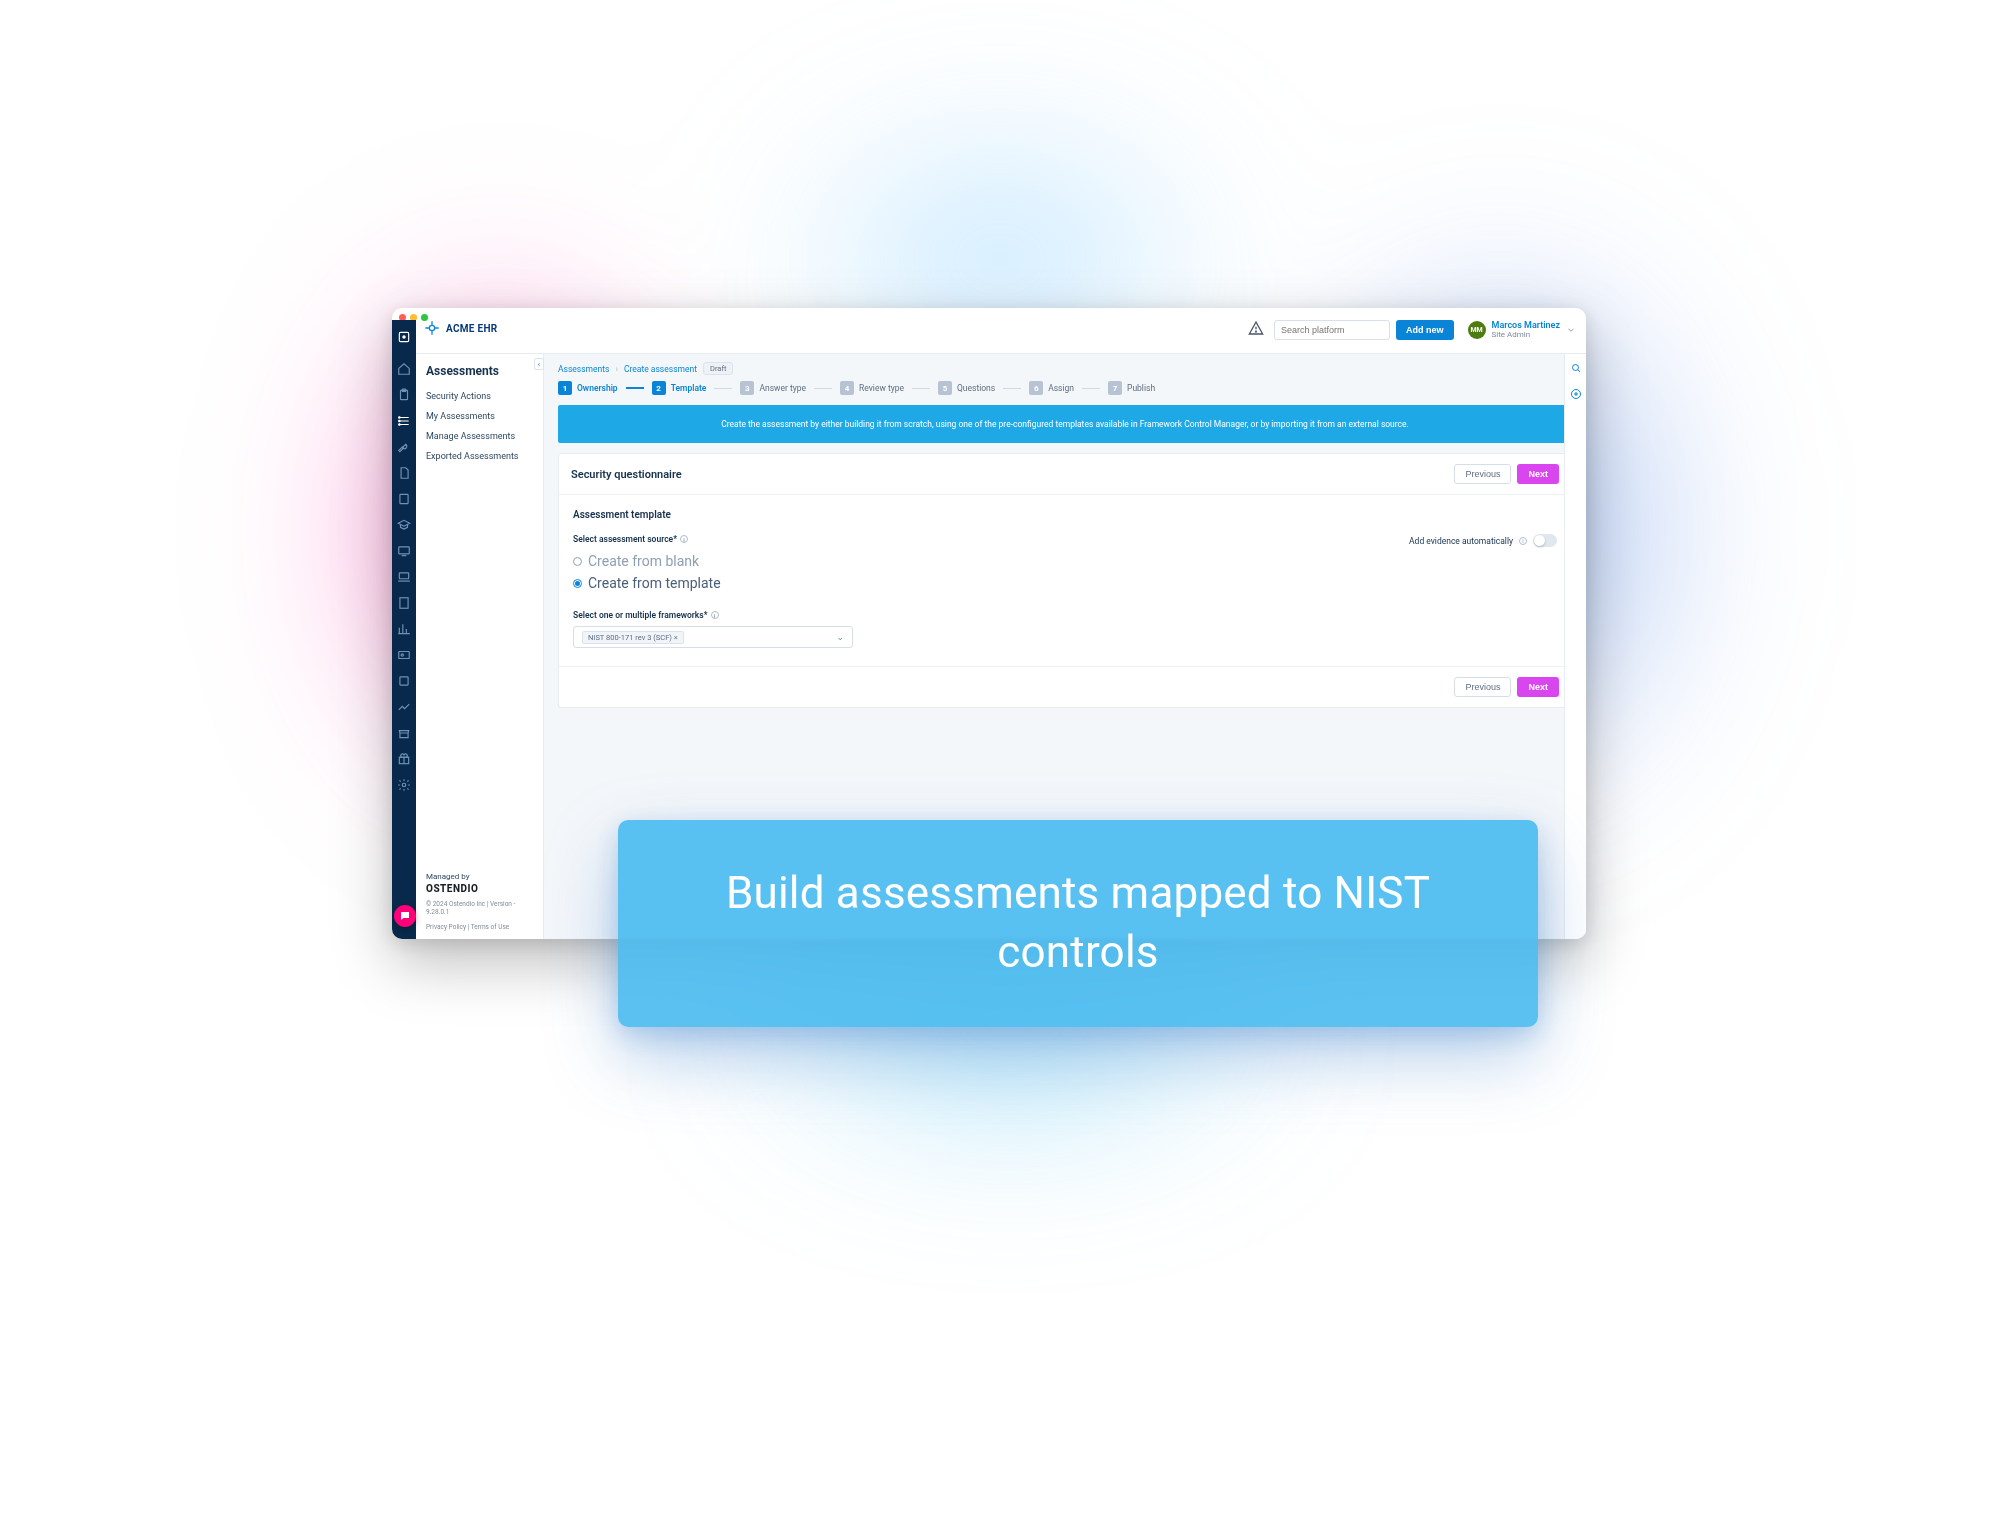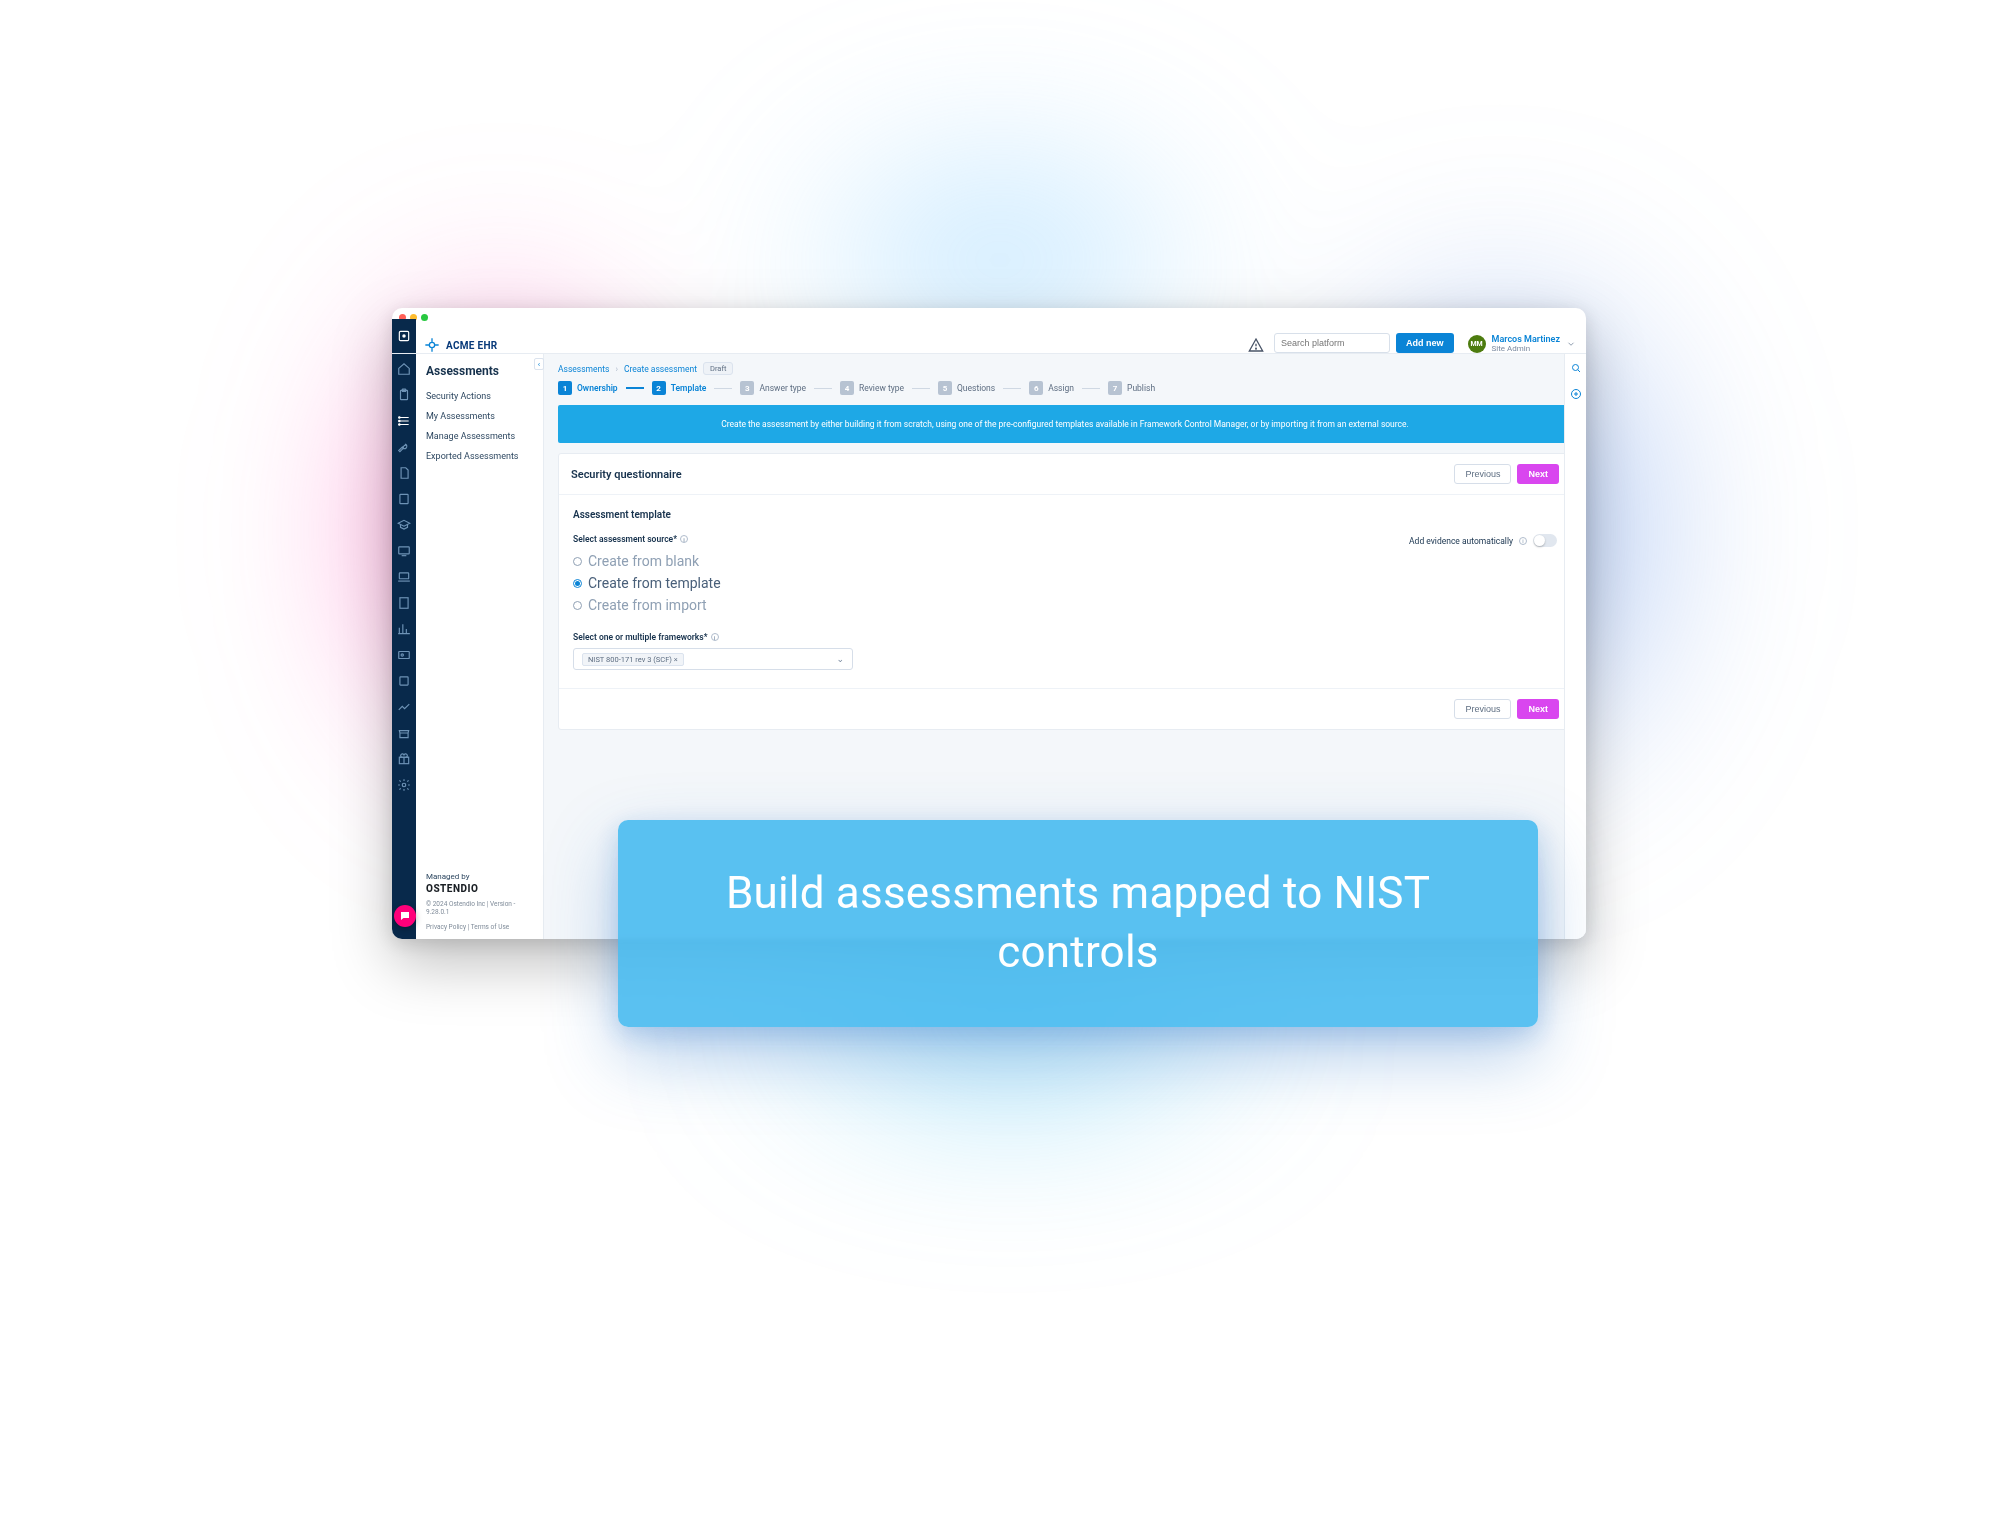--- a/index.html
+++ b/index.html
@@ -9,21 +9,21 @@
   .glow .g1 { position:absolute; left:0; top:70px; width:520px; height:820px; background: radial-gradient(closest-side, rgba(255,70,180,0.7), rgba(255,70,180,0) 70%); }
   .glow .g2 { position:absolute; right:-60px; top:40px; width:640px; height:880px; background: radial-gradient(closest-side, rgba(90,140,230,0.6), rgba(90,140,230,0) 70%); }
   .glow .g3 { position:absolute; left:420px; top:0; width:680px; height:420px; background: radial-gradient(closest-side, rgba(120,200,255,0.55), rgba(120,200,255,0) 70%); }
   .glow .g4 { position:absolute; left:360px; bottom:-40px; width:820px; height:380px; background: radial-gradient(closest-side, rgba(60,190,240,0.5), rgba(60,190,240,0) 70%); }
 
   .window { position: absolute; left: 392px; top: 308px; width: 1194px; height: 631px; background: #ffffff; border-radius: 10px; box-shadow: 0 24px 60px rgba(0,0,0,0.25), 0 4px 18px rgba(0,0,0,0.12); overflow: hidden; z-index: 5; }
   .mac-bar { height: 12px; display:flex; align-items:center; gap:4px; padding:6px 7px 0; }
   .mac-dot { width:7px; height:7px; border-radius:50%; }
   .mac-dot.r { background:#ff5f57; } .mac-dot.y { background:#febc2e; } .mac-dot.g { background:#28c840; }
 
-  .topbar { height: 34px; border-bottom: 1px solid #e7ecf2; display:flex; align-items:flex-end; padding:0 10px 0 0; }
+  .topbar { height: 34px; border-bottom: 1px solid #e7ecf2; display:flex; align-items:flex-start; padding:0 10px 0 0; }
   .iconrail-top { width:24px; height:34px; background:#08294b; display:flex; align-items:center; justify-content:center; }
   .brand { display:flex; align-items:center; gap:6px; padding-left:8px; }
   .brand svg { width:16px; height:16px; }
   .brand .txt { font-size:10px; font-weight:700; letter-spacing:.3px; color:#083a7a; }
   .topbar .spacer { flex:1; }
   .alert-icon { width:16px; height:16px; color:#4a5568; margin-right:10px; }
   .search { width:116px; height:20px; border:1px solid #d8e0ea; border-radius:3px; font-size:9px; padding:0 6px; color:#7a8aa0; background:#fff; }
   .add-new { margin-left:6px; background:#0a84d6; color:#fff; border:none; border-radius:3px; font-size:9px; height:20px; padding:0 10px; font-weight:600; }
   .user { display:flex; align-items:center; gap:6px; margin-left:14px; }
   .avatar { width:18px; height:18px; border-radius:50%; background:#4d7c0f; color:#fff; font-size:7px; font-weight:700; display:flex; align-items:center; justify-content:center; }
@@ -315,24 +315,20 @@
                 </div>
                 <div id="radio-list">
                     <div class="radio-line dim">
                       <span class="radio "></span>
                       <span>Create from blank</span>
                     </div>
                     <div class="radio-line">
                       <span class="radio checked"></span>
                       <span>Create from template</span>
                     </div>
-                    <div class="radio-line dim">
-                      <span class="radio "></span>
-                      <span>Create from import</span>
-                    </div>
                   </div>
 
                 <div class="select-box">
                   <div class="field-label">
                     <span>Select one or multiple frameworks*</span>
                     <span class="info">i</span>
                   </div>
                   <div class="select">
                     <span class="chip">NIST 800-171 rev 3 (SCF) ×</span>
                     <span class="chev">⌄</span>

